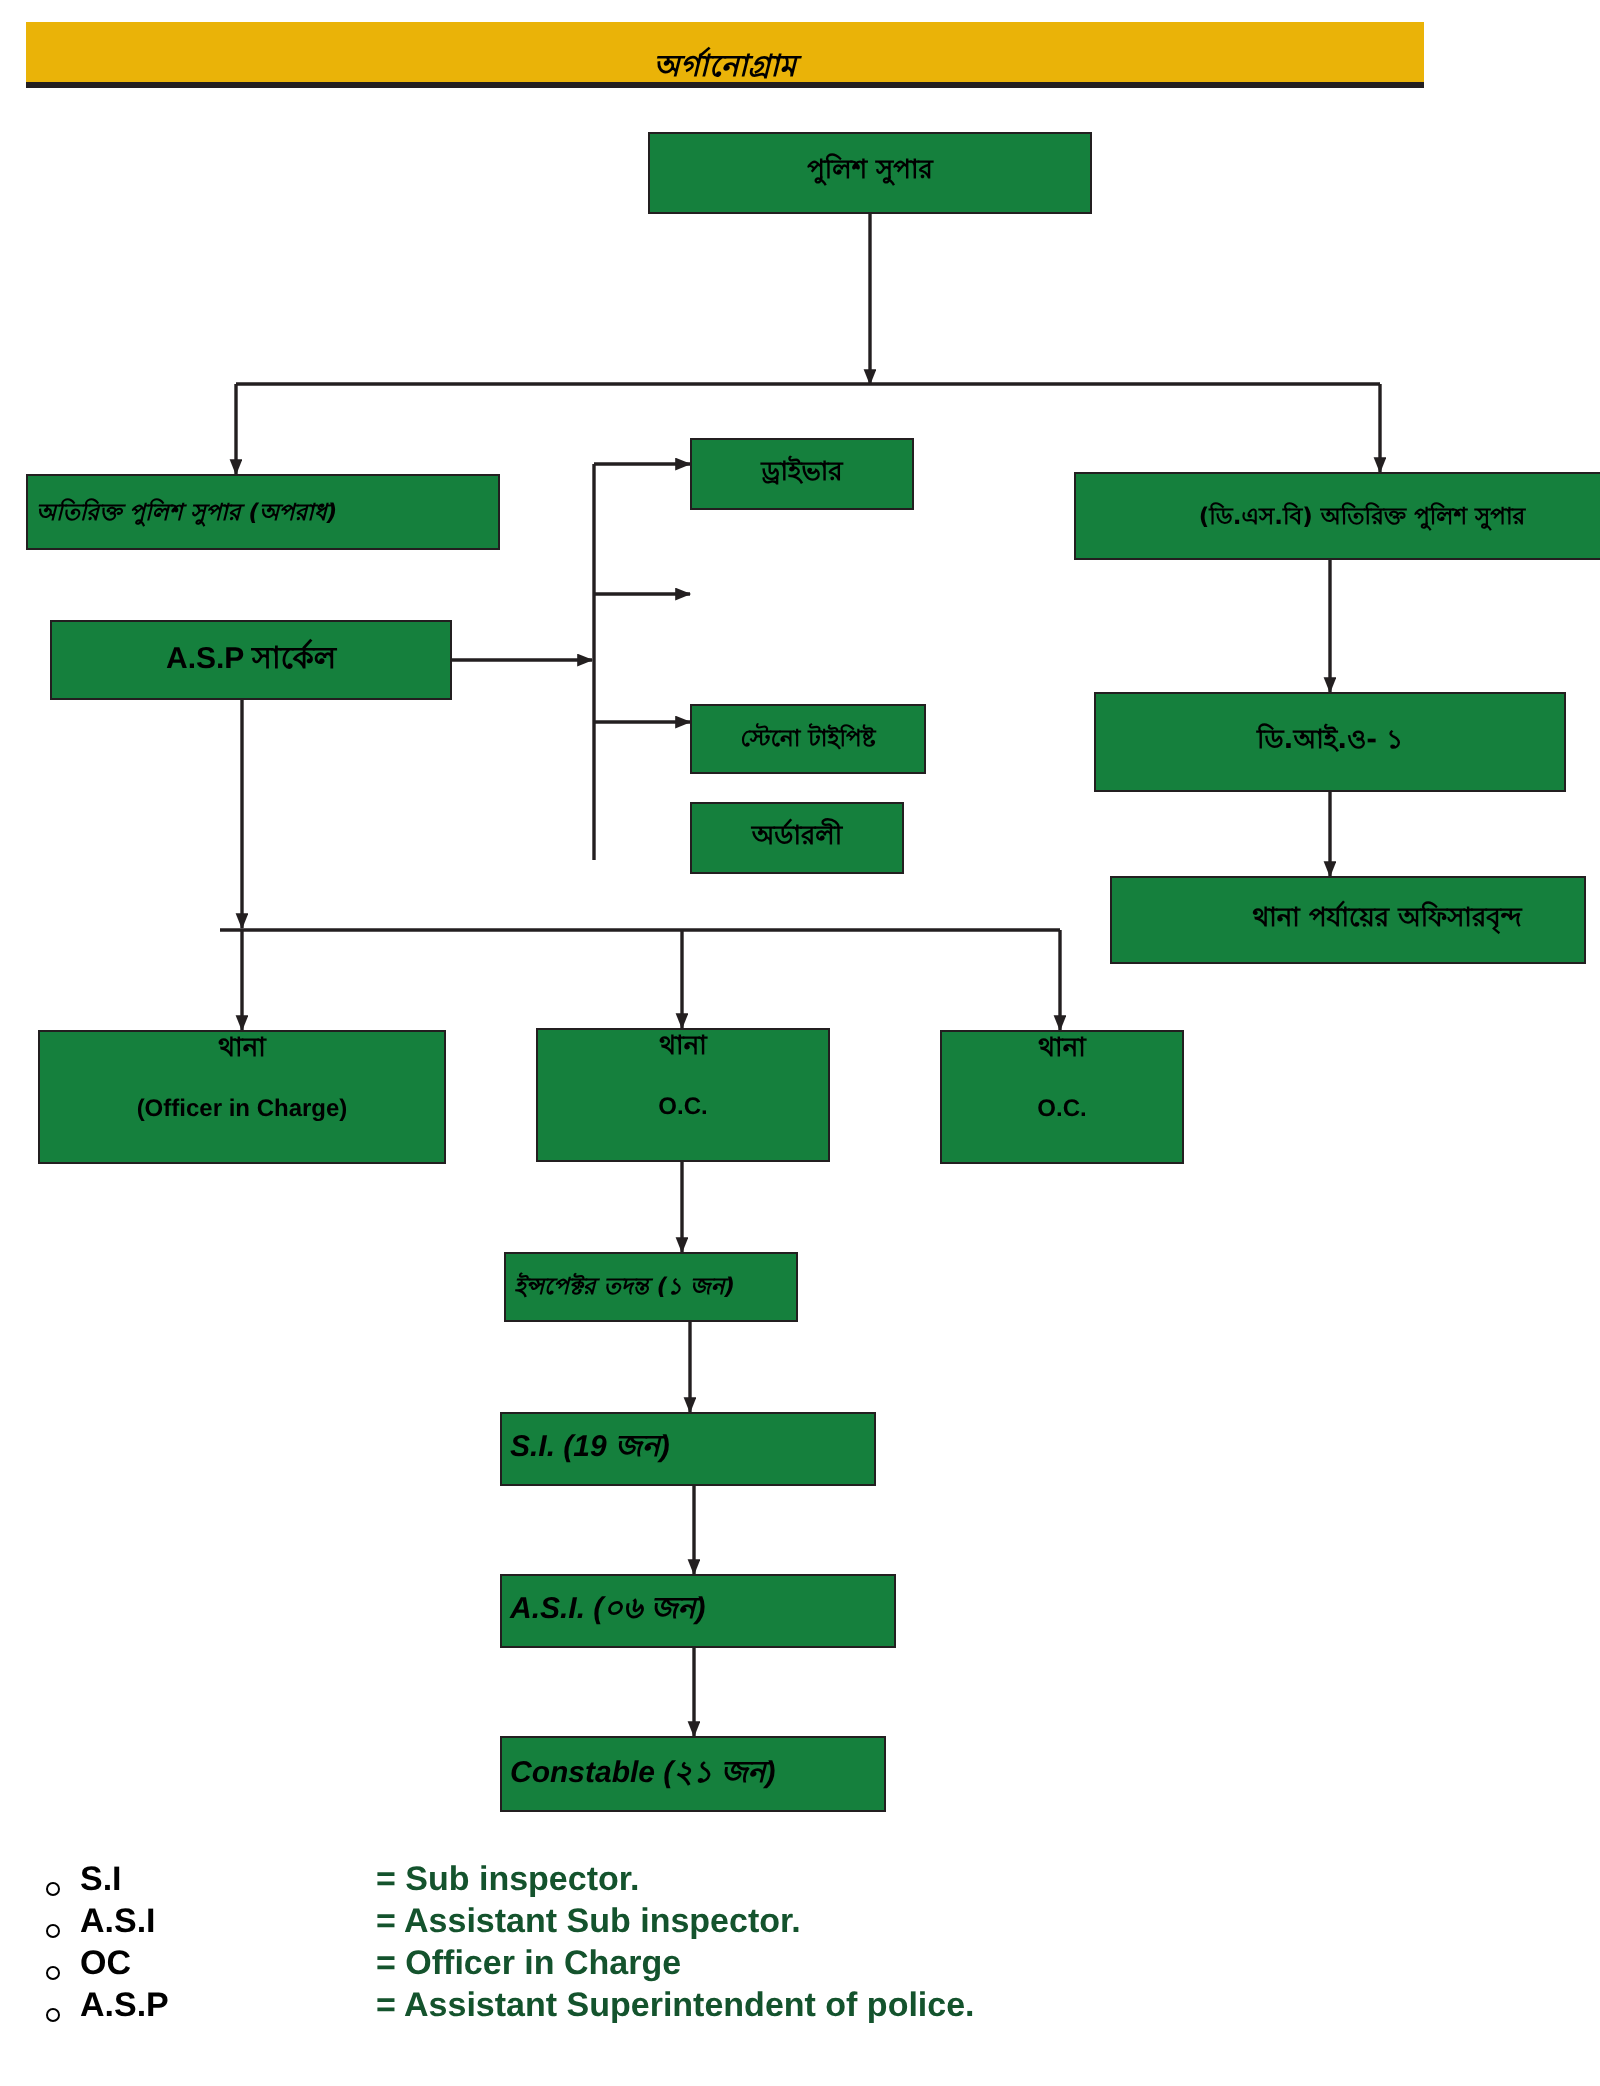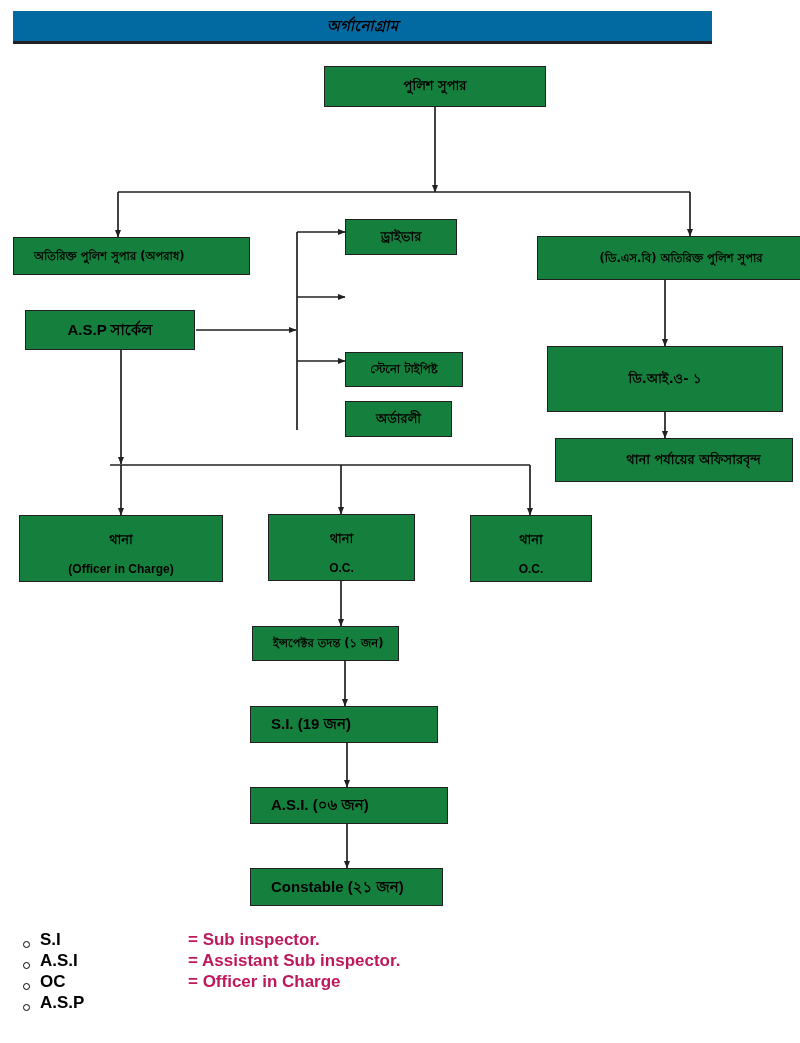--- a/index.html
+++ b/index.html
@@ -20,25 +20,25 @@
     width: 800px;
     height: 1043px;
   }
   
   .title-banner {
     position: absolute;
     left: 13px;
     top: 11px;
     width: 699px;
     height: 33px;
-    background: #0369a1;
+    background: #eab308;
     border-bottom: 3px solid #231f20;
     box-sizing: border-box;
     display: flex;
-    align-items: center;
+    align-items: flex-end;
     justify-content: center;
   }
   .title-banner .title-text {
     font-family: "DejaVu Sans", sans-serif;
     font-size: 15px;
     font-style: italic;
     font-weight: 700;
     color: #000000;
     letter-spacing: .2px;
     line-height: 1;
@@ -72,26 +72,27 @@
     line-height: 1.25;
   }
   .node .en.big {
     font-size: 15px;
   }
   .node .row2 {
     margin-top: 10px;
   }
   .node.leftpad {
     align-items: flex-start;
-    padding-left: 20px;
+    padding-left: 4px;
     text-align: left;
+    font-style: italic;
   }
   .node.thana {
     justify-content: flex-start;
-    padding-top: 16px;
+    padding-top: 1px;
   }
   .node.thana .row2 { margin-top: 14px; }
 
   
   #connectors {
     position: absolute;
     left: 0; top: 0;
     width: 800px;
     height: 1043px;
     z-index: 1;
@@ -131,21 +132,21 @@
   }
   .legend-abbr {
     flex: 0 0 148px;
     font-size: 17px;
     font-weight: 700;
     color: #000;
   }
   .legend-def {
     font-size: 17px;
     font-weight: 700;
-    color: #be185d;
+    color: #14532d;
     white-space: nowrap;
   }
 </style>
 </head>
 <body>
 
 <div id="chart-root">
 
   <div class="title-banner">
     <span class="title-text">অর্গানোগ্রাম</span>
@@ -193,42 +194,42 @@
   </svg>
 
   <div class="node" style="left:324px; top:66px; width:222px; height:41px;">
     <span class="bn">পুলিশ সুপার</span>
   </div>
 
   <div class="node leftpad" style="left:13px; top:237px; width:237px; height:38px;">
     <span class="bn small">অতিরিক্ত পুলিশ সুপার (অপরাধ)</span>
   </div>
 
-  <div class="node" style="left:25px; top:310px; width:170px; height:40px;">
+  <div class="node" style="left:25px; top:310px; width:201px; height:40px;">
     <span class="en big">A.S.P সার্কেল</span>
   </div>
 
   <div class="node" style="left:345px; top:219px; width:112px; height:36px;">
     <span class="bn">ড্রাইভার</span>
   </div>
 
 
   <div class="node" style="left:345px; top:352px; width:118px; height:35px;">
     <span class="bn small">স্টেনো টাইপিষ্ট</span>
   </div>
 
   <div class="node" style="left:345px; top:401px; width:107px; height:36px;">
     <span class="bn">অর্ডারলী</span>
   </div>
 
   <div class="node" style="left:537px; top:236px; width:288px; height:44px;">
     <span class="bn small">(ডি.এস.বি) অতিরিক্ত পুলিশ সুপার</span>
   </div>
 
-  <div class="node" style="left:547px; top:346px; width:236px; height:66px;">
+  <div class="node" style="left:547px; top:346px; width:236px; height:50px;">
     <span class="bn">ডি.আই.ও- ১</span>
   </div>
 
   <div class="node" style="left:555px; top:438px; width:238px; height:44px;padding-left:39px;">
     <span class="bn">থানা পর্যায়ের অফিসারবৃন্দ</span>
   </div>
 
   <div class="node thana" style="left:19px; top:515px; width:204px; height:67px;">
     <span class="bn">থানা</span>
     <span class="en row2">(Officer in Charge)</span>
@@ -272,16 +273,17 @@
       <span class="legend-def">= Assistant Sub inspector.</span>
     </div>
     <div class="legend-row">
       <span class="legend-bullet"><span class="ring"></span></span>
       <span class="legend-abbr">OC</span>
       <span class="legend-def">= Officer in Charge</span>
     </div>
     <div class="legend-row">
       <span class="legend-bullet"><span class="ring"></span></span>
       <span class="legend-abbr">A.S.P</span>
+      <span class="legend-def">= Assistant Superintendent of police.</span>
     </div>
   </div>
 
 </div>
 
 </body></html>

